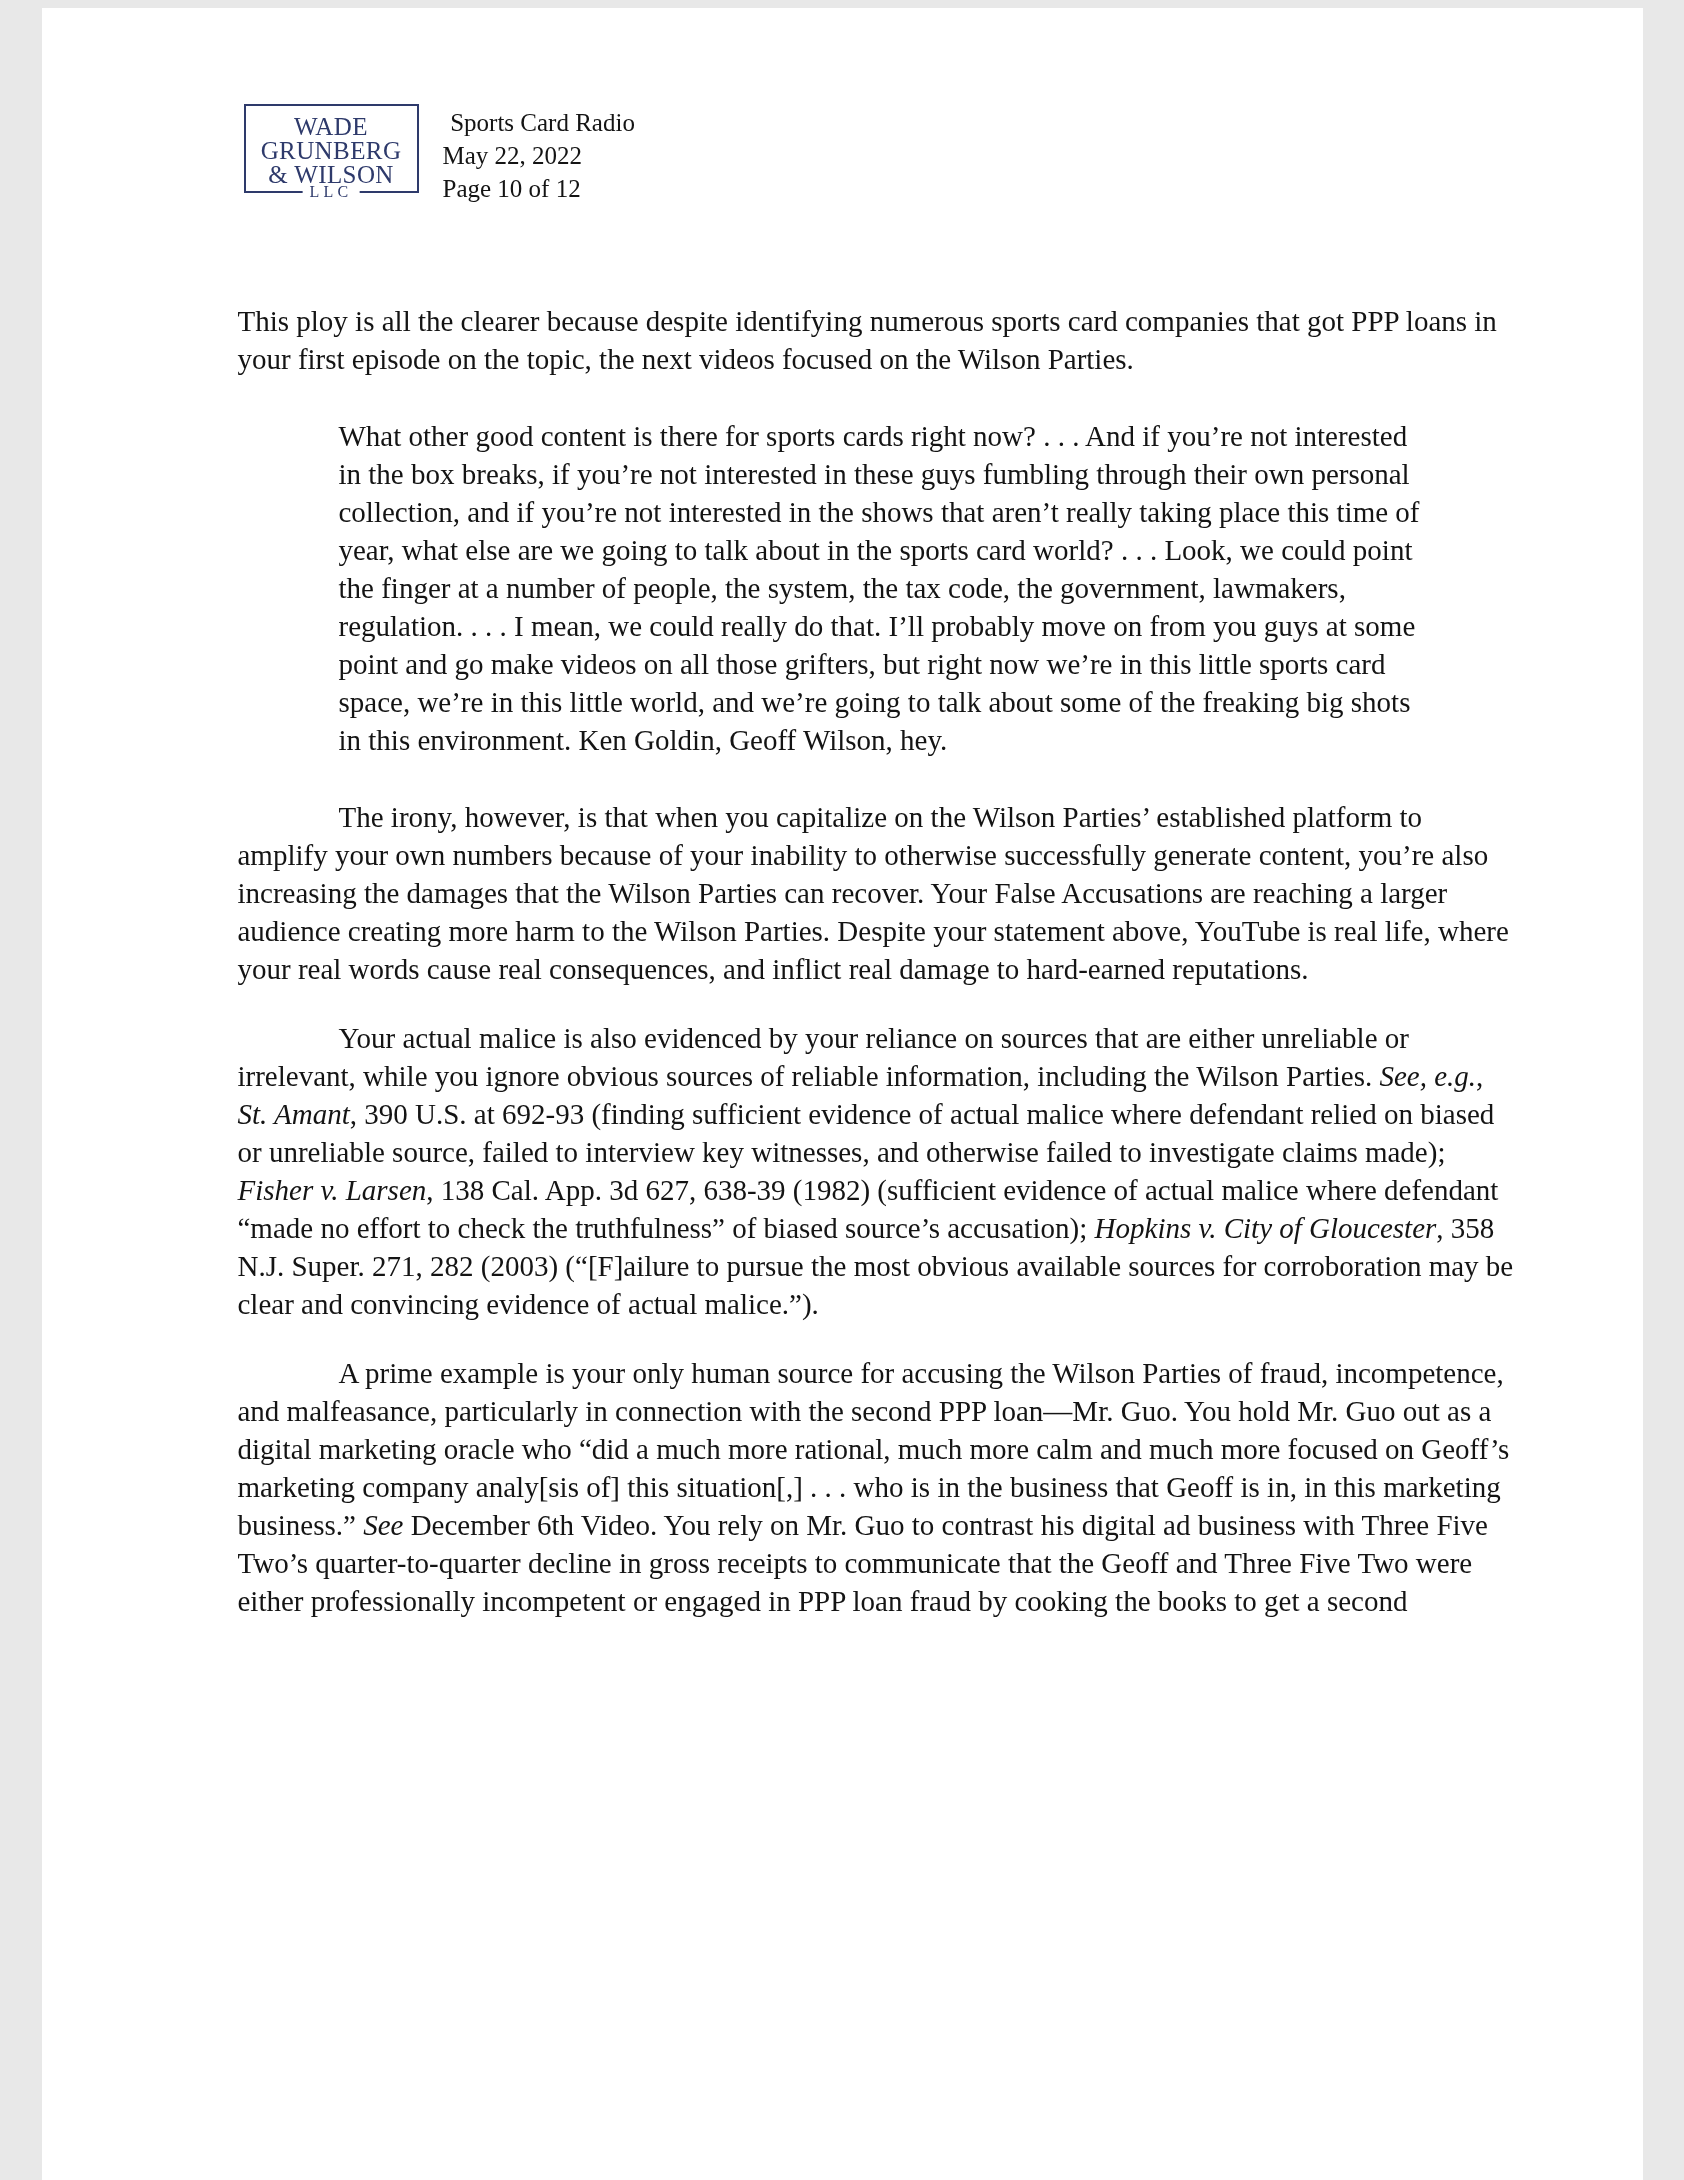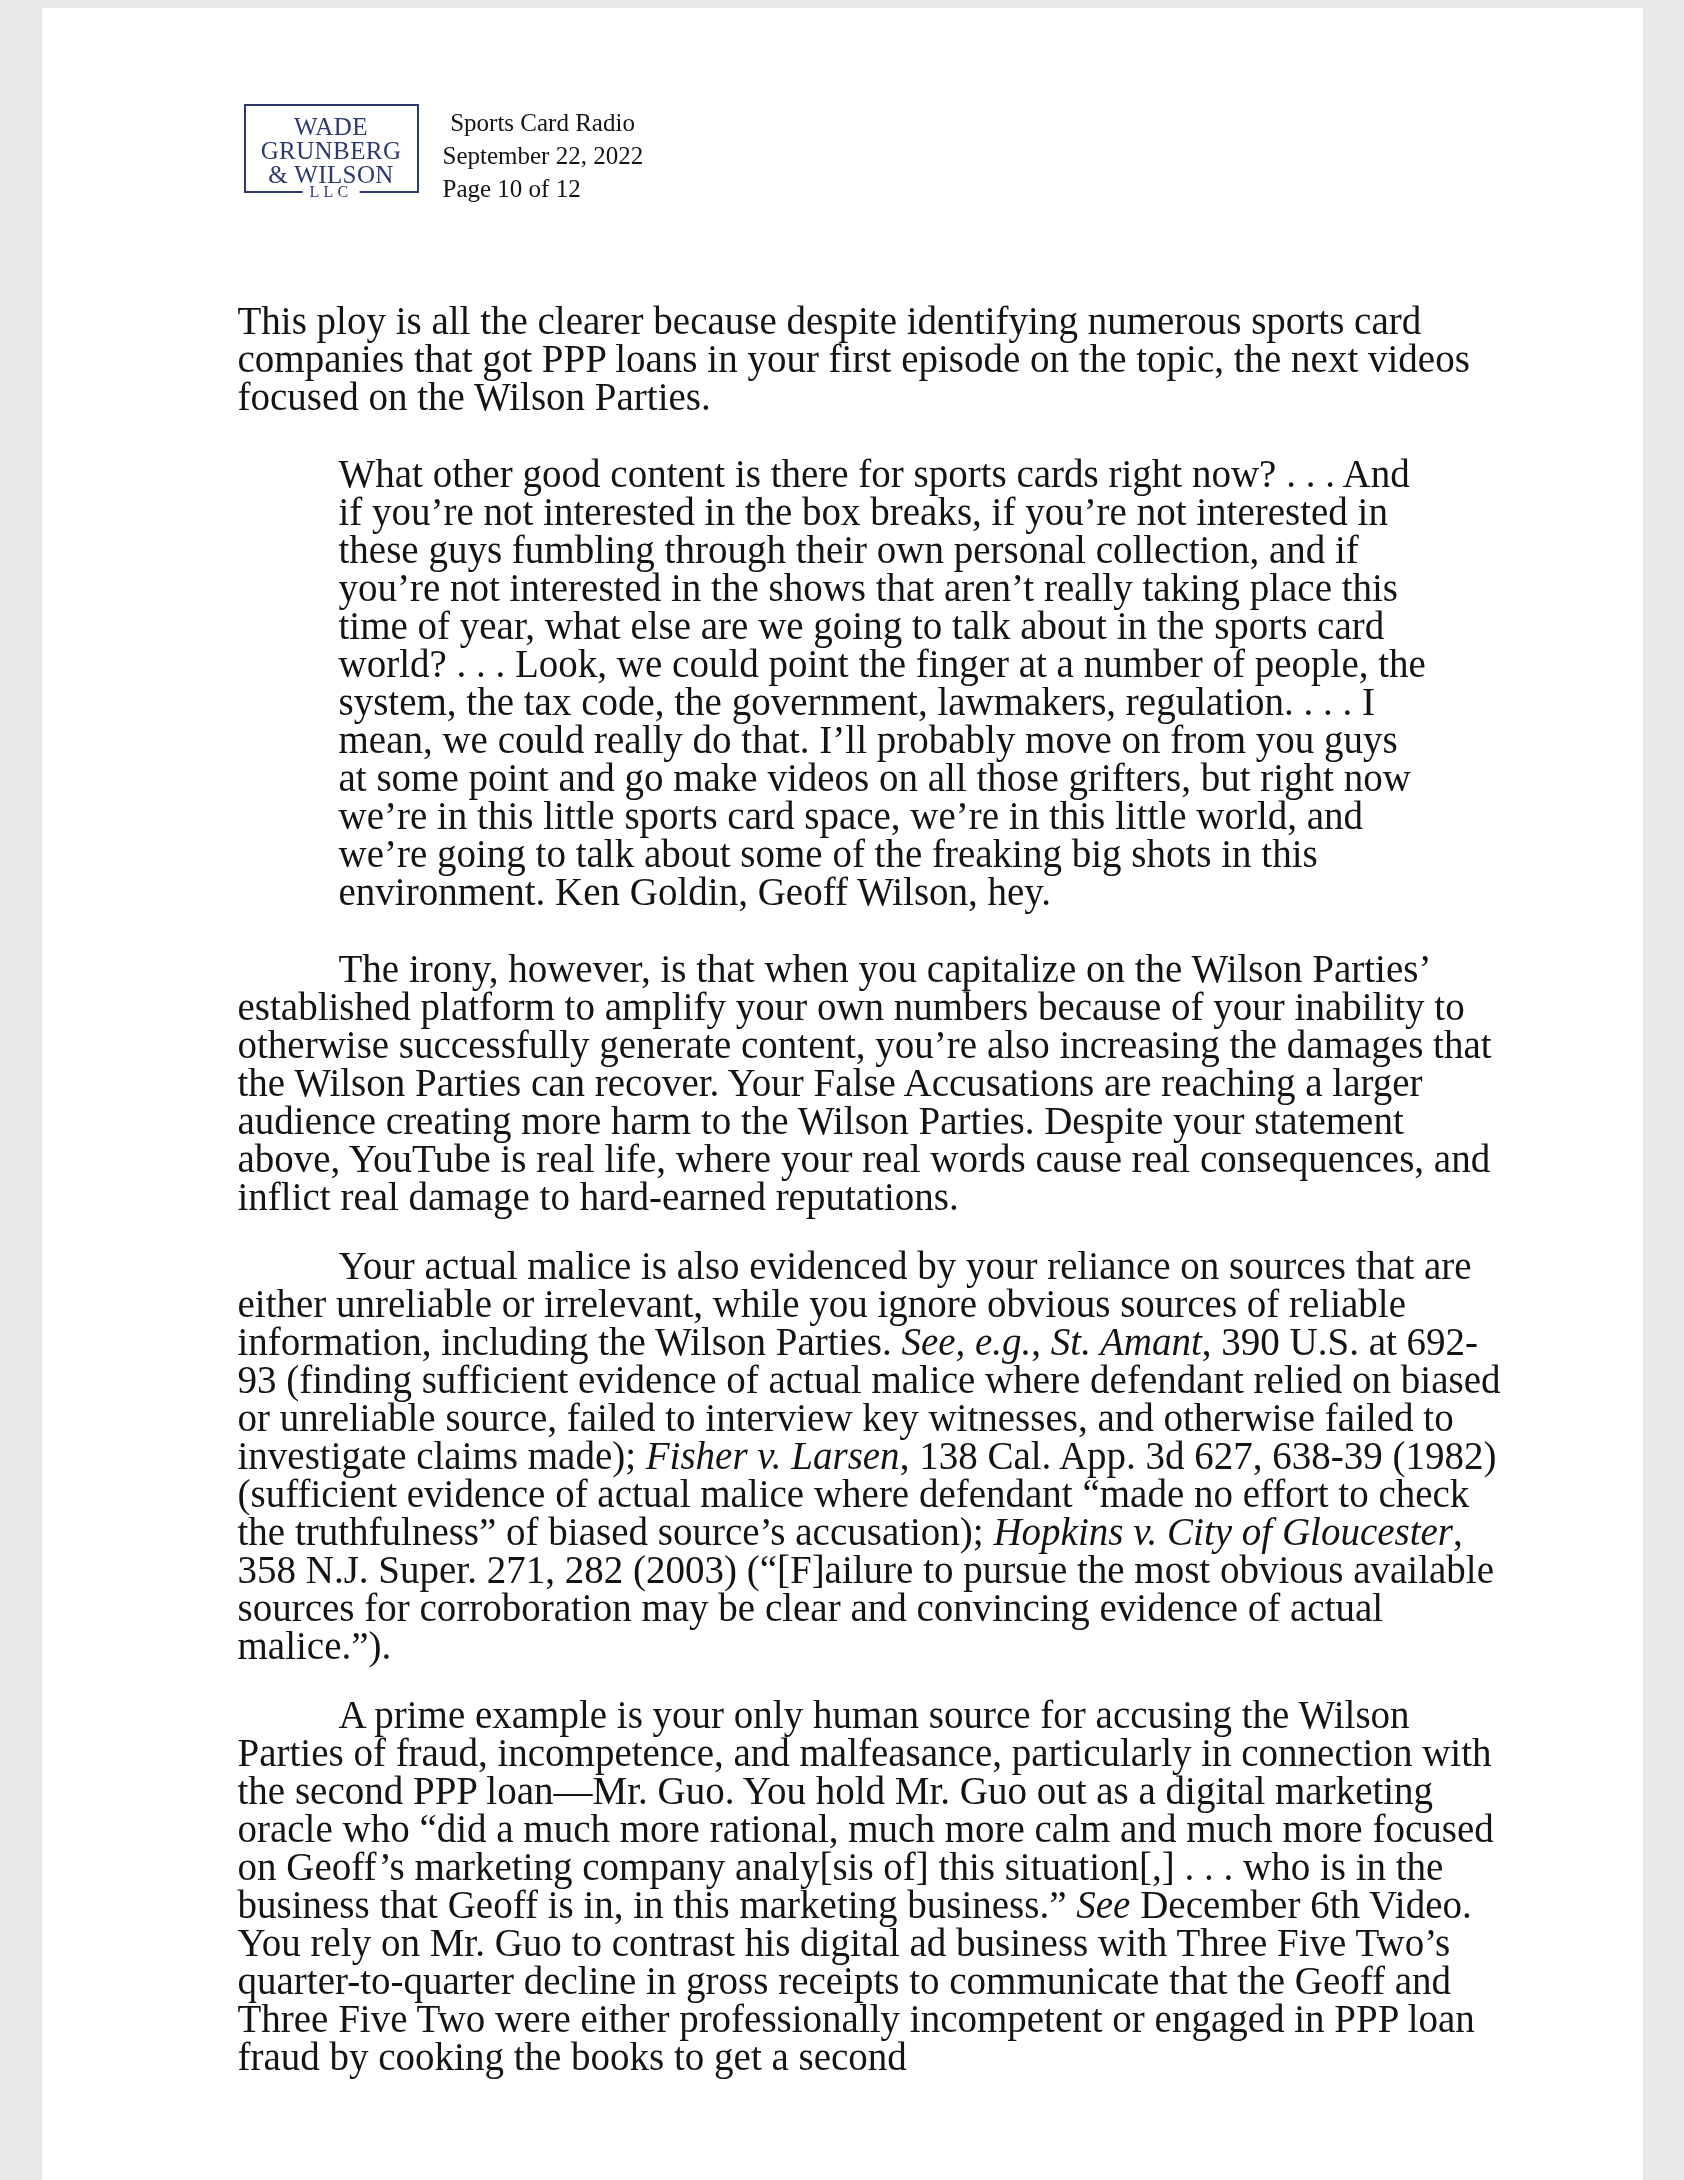--- a/index.html
+++ b/index.html
@@ -58,21 +58,21 @@
     line-height: 33px;
     color: var(--ink);
   }
   .doc-meta .meta-title { padding-left: 7.7px; }
   
   .letter-body {
     position: absolute;
     top: 294px;
     left: 196px;
     width: 1278px;
-    font-size: 39px;
+    font-size: 29px;
     line-height: 38px;
     text-align: left;
   }
   .letter-body p { margin: 0 0 31px 0; }
   .letter-body p.indent { text-indent: 101px; }
   .letter-body blockquote {
     margin: 39px 0 39px 101px;
     width: 1092px;
   }
   .letter-body i { font-style: italic; }
@@ -84,21 +84,21 @@
 
   <header class="letterhead">
     <div class="logo-box">
       <div class="logo-line">WADE</div>
       <div class="logo-line">GRUNBERG</div>
       <div class="logo-line">&amp; WILSON</div>
       <div class="logo-llc">LLC</div>
     </div>
     <div class="doc-meta">
       <div class="meta-title">Sports Card Radio</div>
-      <div class="meta-date">September 22, 2022</div>
+      <div class="meta-date">May 22, 2022</div>
       <div class="meta-page">Page 10 of 12</div>
     </div>
   </header>
 
   <main class="letter-body">
       <p><span>This ploy is all the clearer because despite identifying numerous sports card companies that got PPP loans in your first episode on the topic, the next videos focused on the Wilson Parties.</span></p>
       <blockquote><span>What other good content is there for sports cards right now? .&nbsp;.&nbsp;. And if you’re not interested in the box breaks, if you’re not interested in these guys fumbling through their own personal collection, and if you’re not interested in the shows that aren’t really taking place this time of year, what else are we going to talk about in the sports card world? .&nbsp;.&nbsp;. Look, we could point the finger at a number of people, the system, the tax code, the government, lawmakers, regulation. .&nbsp;.&nbsp;. I mean, we could really do that. I’ll probably move on from you guys at some point and go make videos on all those grifters, but right now we’re in this little sports card space, we’re in this little world, and we’re going to talk about some of the freaking big shots in this environment. Ken Goldin, Geoff Wilson, hey.</span></blockquote>
       <p class="indent"><span>The irony, however, is that when you capitalize on the Wilson Parties’ established platform to amplify your own numbers because of your inability to otherwise successfully generate content, you’re also increasing the damages that the Wilson Parties can recover. Your False Accusations are reaching a larger audience creating more harm to the Wilson Parties. Despite your statement above, YouTube is real life, where your real words cause real consequences, and inflict real damage to hard-earned reputations.</span></p>
       <p class="indent"><span>Your actual malice is also evidenced by your reliance on sources that are either unreliable or irrelevant, while you ignore obvious sources of reliable information, including the Wilson Parties. </span><i>See, e.g.</i><span>, </span><i>St. Amant</i><span>, 390 U.S. at 692-93 (finding sufficient evidence of actual malice where defendant relied on biased or unreliable source, failed to interview key witnesses, and otherwise failed to investigate claims made); </span><i>Fisher v. Larsen</i><span>, 138 Cal. App. 3d 627, 638-39 (1982) (sufficient evidence of actual malice where defendant “made no effort to check the truthfulness” of biased source’s accusation); </span><i>Hopkins v. City of Gloucester</i><span>, 358 N.J. Super. 271, 282 (2003) (“[F]ailure to pursue the most obvious available sources for corroboration may be clear and convincing evidence of actual malice.”).</span></p>
       <p class="indent"><span>A prime example is your only human source for accusing the Wilson Parties of fraud, incompetence, and malfeasance, particularly in connection with the second PPP loan—Mr. Guo. You hold Mr. Guo out as a digital marketing oracle who “did a much more rational, much more calm and much more focused on Geoff’s marketing company analy[sis of] this situation[,] .&nbsp;.&nbsp;. who is in the business that Geoff is in, in this marketing business.” </span><i>See</i><span> December 6th Video. You rely on Mr. Guo to contrast his digital ad business with Three Five Two’s quarter-to-quarter decline in gross receipts to communicate that the Geoff and Three Five Two were either professionally incompetent or engaged in PPP loan fraud by cooking the books to get a second</span></p>

